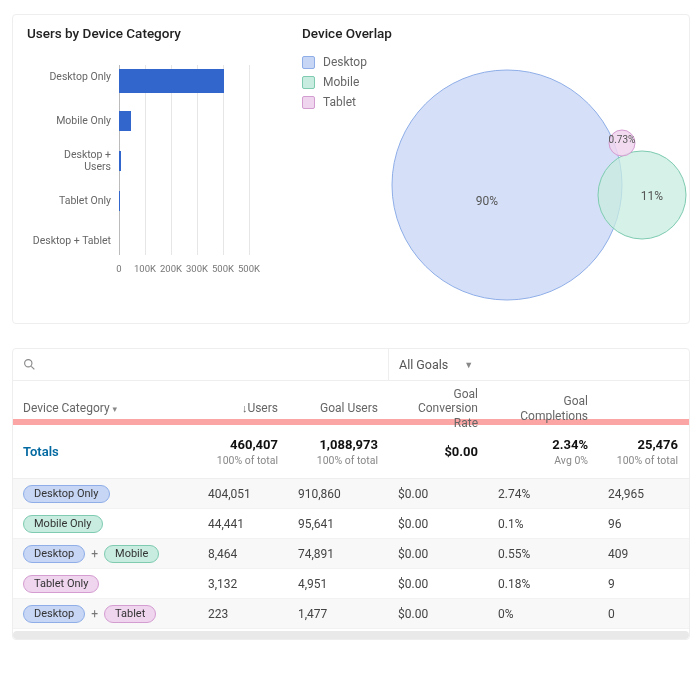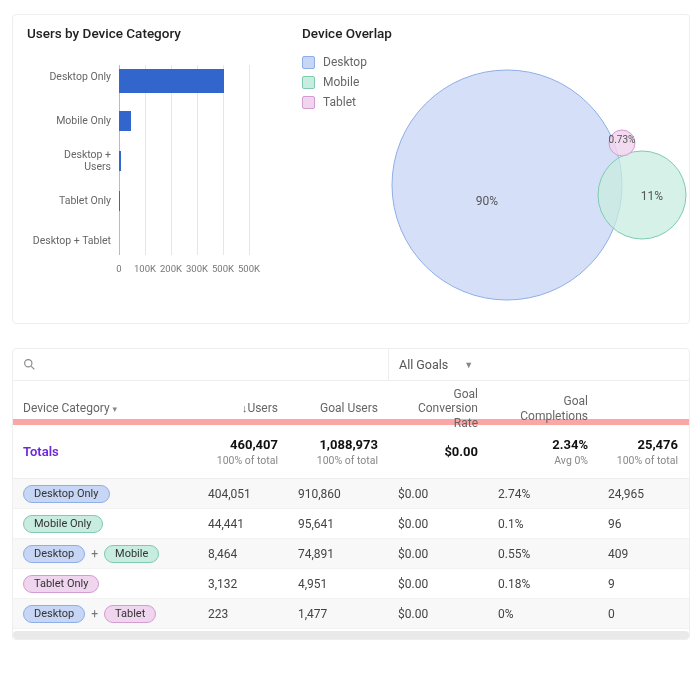--- a/index.html
+++ b/index.html
@@ -102,21 +102,21 @@
   }
   .thead-labels > div {
     padding: 6px 10px; text-align: right; line-height: 1.2;
   }
   .thead-labels > div:first-child { text-align: left; }
   .sort-ind { font-size: 11px; }
   .totals-row {
     height: 54px; border-bottom: 1px solid #eee;
   }
   .totals-row > div { padding: 6px 10px; text-align: right; }
-  .totals-row > div:first-child { text-align: left; font-size: 13px; font-weight: 600; color: #6d28d9; }
+  .totals-row > div:first-child { text-align: left; font-size: 13px; font-weight: 600; color: #0369a1; }
   .tot-main { font-size: 13px; font-weight: 700; color: #111; display: block; }
   .tot-sub { font-size: 10.5px; color: #888; display: block; margin-top: 2px; }
   .data-rows .trow {
     height: 30px; font-size: 12px; color: #444;
     border-bottom: 1px solid #f2f2f2;
   }
   .data-rows .trow:nth-child(odd) { background: #f8f8f8; }
   .data-rows .trow > div { padding: 0 10px; text-align: left; }
   .data-rows .trow > div:first-child { text-align: left; display: flex; gap: 6px; align-items: center; flex-wrap: wrap; }
   .chip {

